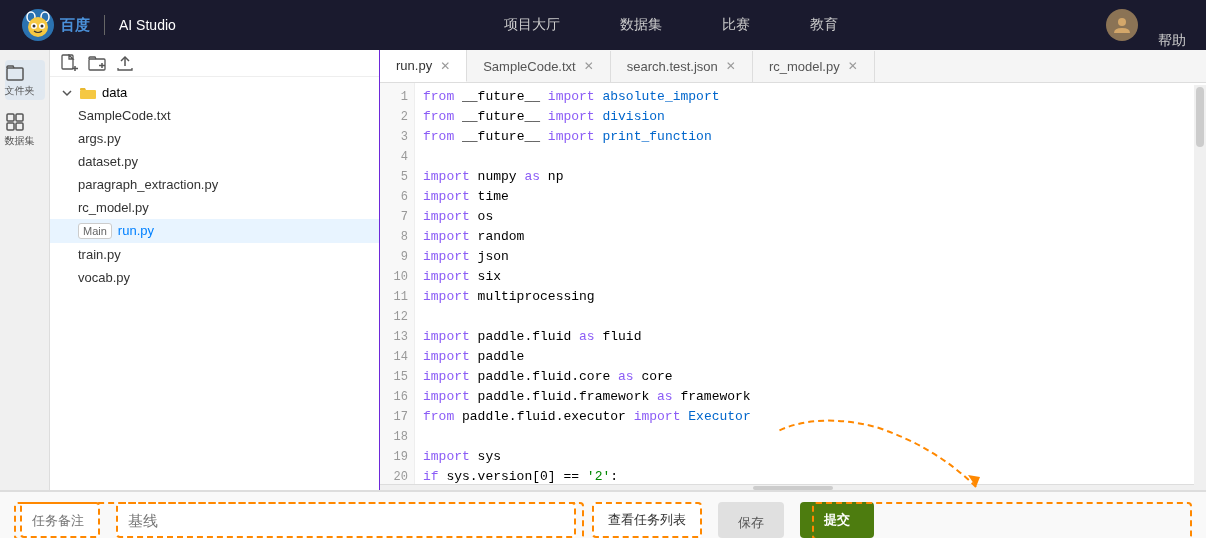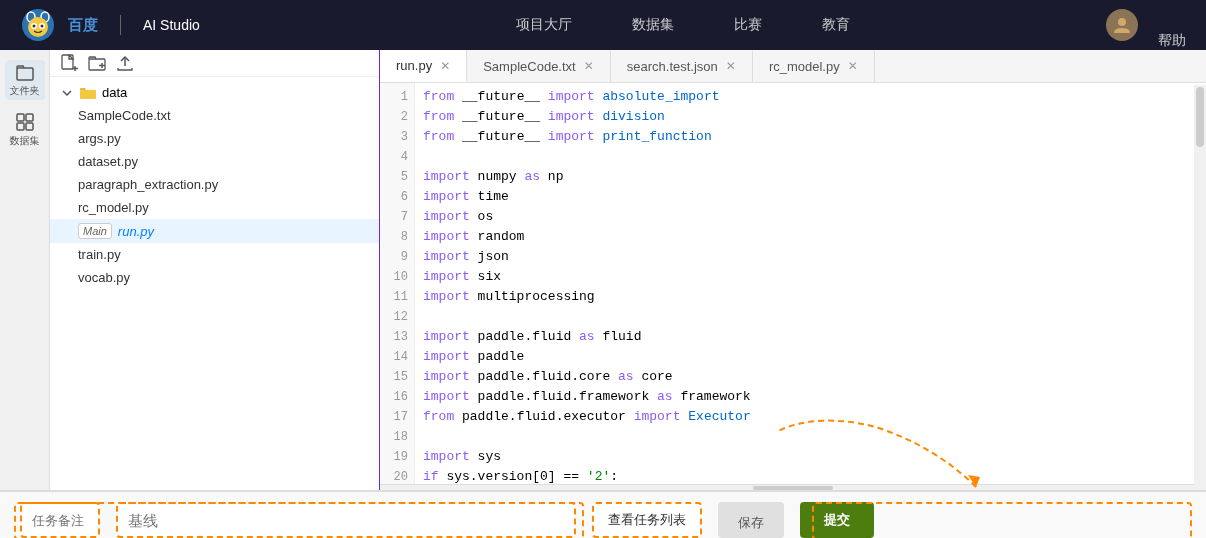--- a/index.html
+++ b/index.html
@@ -10,21 +10,21 @@
       background: #1a1a2e;
       height: 50px;
       display: flex;
       align-items: center;
       padding: 0 20px;
       color: white;
     }
     .header-logo {
       display: flex;
       align-items: center;
-      gap: 12px;
+      gap: 4px;
       margin-right: 60px;
     }
     .logo-bear {
       width: 36px;
       height: 36px;
     }
     .divider-v {
       width: 1px;
       height: 20px;
       background: #666;
@@ -78,21 +78,21 @@
       flex-direction: column;
       align-items: center;
       padding-top: 10px;
       gap: 10px;
     }
     .sidebar-icon-item {
       width: 40px;
       height: 40px;
       display: flex;
       flex-direction: column;
-      align-items: center;
+      align-items: flex-start;
       justify-content: center;
       cursor: pointer;
       font-size: 10px;
       color: #555;
       gap: 2px;
     }
     .sidebar-icon-item.active {
       background: #e0e8f0;
       border-radius: 4px;
     }
@@ -132,23 +132,22 @@
     }
     .file-item {
       padding: 4px 10px 4px 28px;
       font-size: 13px;
       cursor: pointer;
       color: #333;
     }
     .file-item.active { background: #e8f4ff; }
     .file-item.main-badge {
       display: flex;
-      align-items: flex-end;
+      align-items: flex-start;
       gap: 6px;
-      font-style: italic;
     }
     .main-tag {
       background: white;
       border: 1px solid #ccc;
       border-radius: 3px;
       font-size: 11px;
       padding: 1px 4px;
       color: #666;
     }
     .file-name-active {

